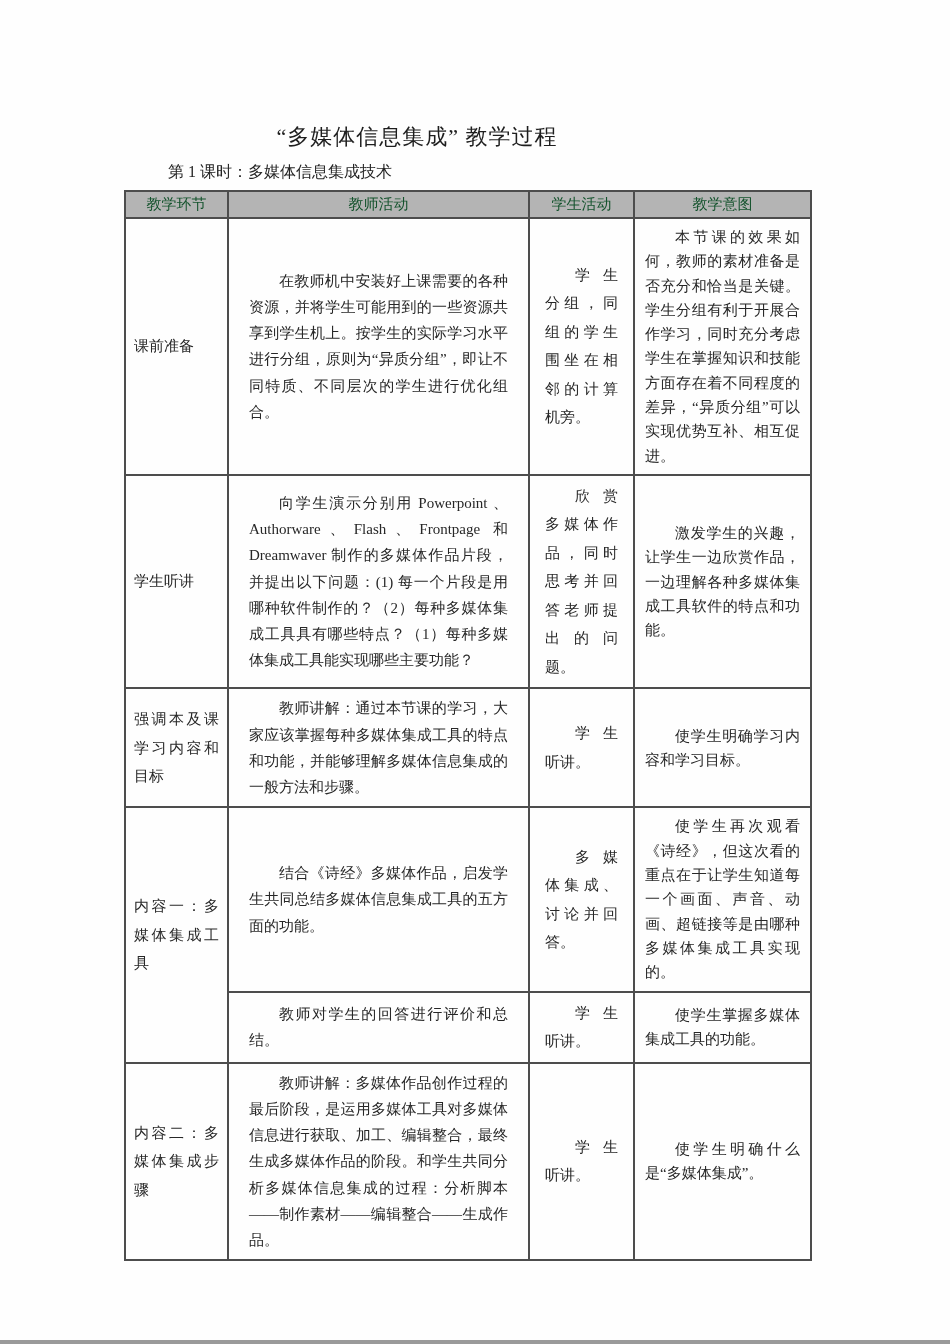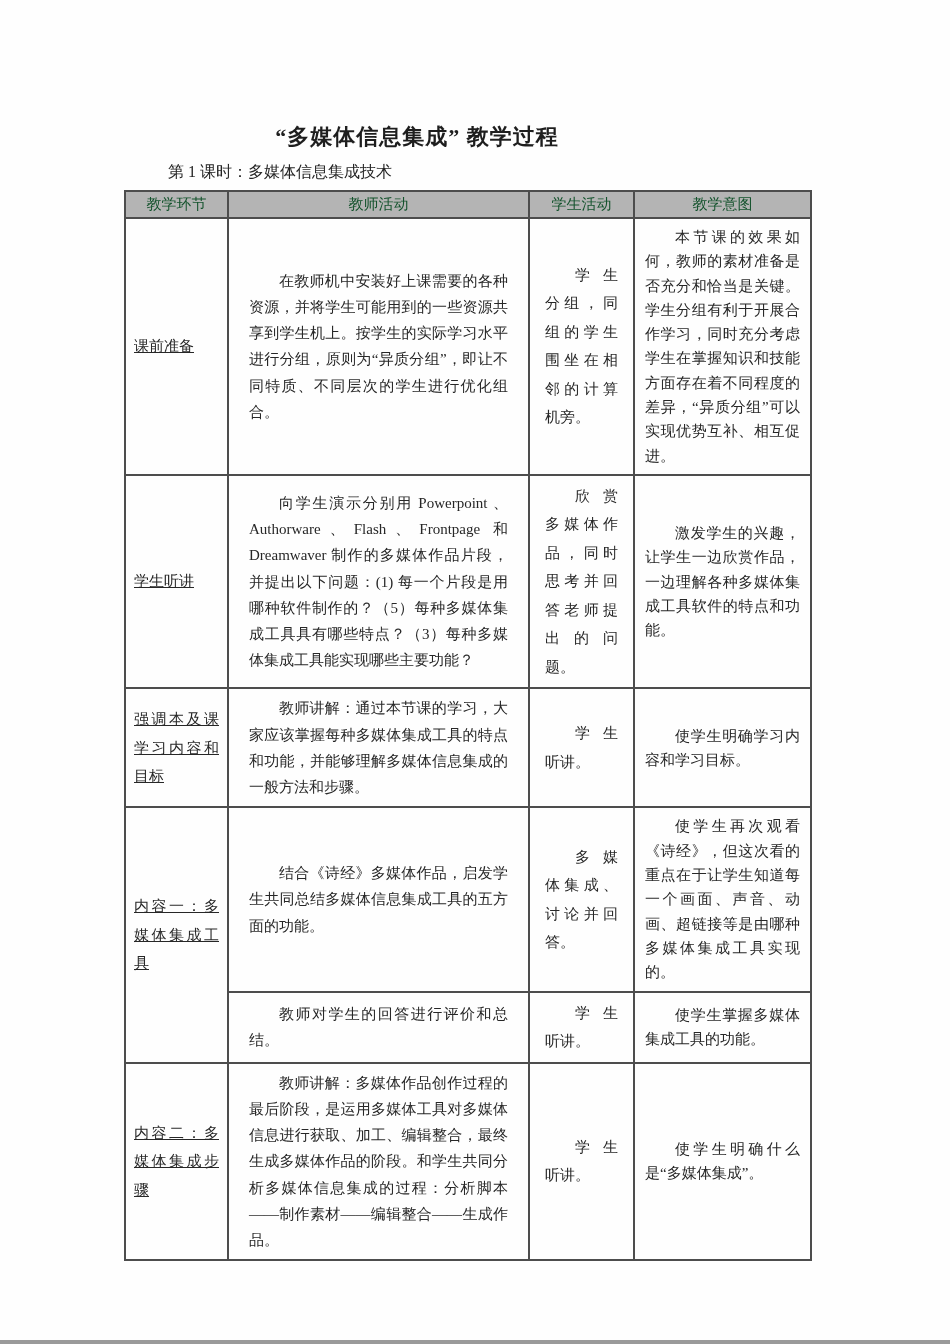--- a/index.html
+++ b/index.html
@@ -13,21 +13,21 @@
   }
   .page{
     position:absolute;inset:0;
     background:#fefefe;
   }
   .doc-title{
     position:absolute;
     top:122px;left:0;width:834px;
     text-align:center;
     font-size:22px;
-    font-weight:bold;
+    font-weight:normal;
     letter-spacing:1px;
     color:#1e1e1e;
   }
   .doc-subtitle{
     position:absolute;
     top:162px;left:168px;
     font-size:16px;
     color:#242424;
     text-align:center;
   }
@@ -54,21 +54,20 @@
     font-weight:normal;
     font-size:15px;
     height:27px;
     text-align:center;
     color:#14532d;
   }
   td.stage{
     padding:4px 8px;
     text-align:justify;
     line-height:1.9;
-    text-decoration:underline;
   }
   td.teacher{
     padding:6px 20px;
     text-align:justify;
     text-indent:2em;
     line-height:1.75;
   }
   td.student{
     padding:6px 15px;
     text-align:justify;
@@ -120,21 +119,21 @@
     </thead>
     <tbody>
       <tr class="r1">
         <td class="stage">课前准备</td>
         <td class="teacher">在教师机中安装好上课需要的各种资源，并将学生可能用到的一些资源共享到学生机上。按学生的实际学习水平进行分组，原则为“异质分组”，即让不同特质、不同层次的学生进行优化组合。</td>
         <td class="student">学生分组，同组的学生围坐在相邻的计算机旁。</td>
         <td class="intent">本节课的效果如何，教师的素材准备是否充分和恰当是关键。学生分组有利于开展合作学习，同时充分考虑学生在掌握知识和技能方面存在着不同程度的差异，“异质分组”可以实现优势互补、相互促进。</td>
       </tr>
       <tr class="r2">
         <td class="stage">学生听讲</td>
-        <td class="teacher">向学生演示分别用 Powerpoint 、Authorware、Flash、Frontpage 和 Dreamwaver 制作的多媒体作品片段，并提出以下问题：(1) 每一个片段是用哪种软件制作的？（5）每种多媒体集成工具具有哪些特点？（3）每种多媒体集成工具能实现哪些主要功能？</td>
+        <td class="teacher">向学生演示分别用 Powerpoint 、Authorware、Flash、Frontpage 和 Dreamwaver 制作的多媒体作品片段，并提出以下问题：(1) 每一个片段是用哪种软件制作的？（2）每种多媒体集成工具具有哪些特点？（1）每种多媒体集成工具能实现哪些主要功能？</td>
         <td class="student">欣赏多媒体作品，同时思考并回答老师提出的问题。</td>
         <td class="intent">激发学生的兴趣，让学生一边欣赏作品，一边理解各种多媒体集成工具软件的特点和功能。</td>
       </tr>
       <tr class="r3">
         <td class="stage">强调本及课学习内容和目标</td>
         <td class="teacher">教师讲解：通过本节课的学习，大家应该掌握每种多媒体集成工具的特点和功能，并能够理解多媒体信息集成的一般方法和步骤。</td>
         <td class="student">学生听讲。</td>
         <td class="intent">使学生明确学习内容和学习目标。</td>
       </tr>
       <tr class="r4a">

